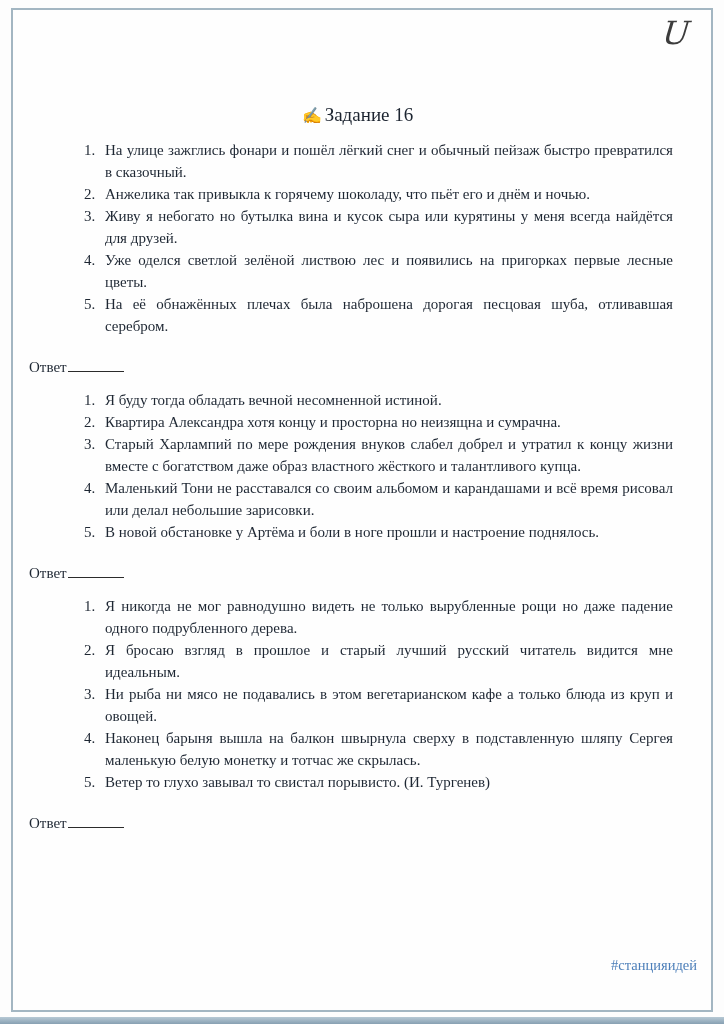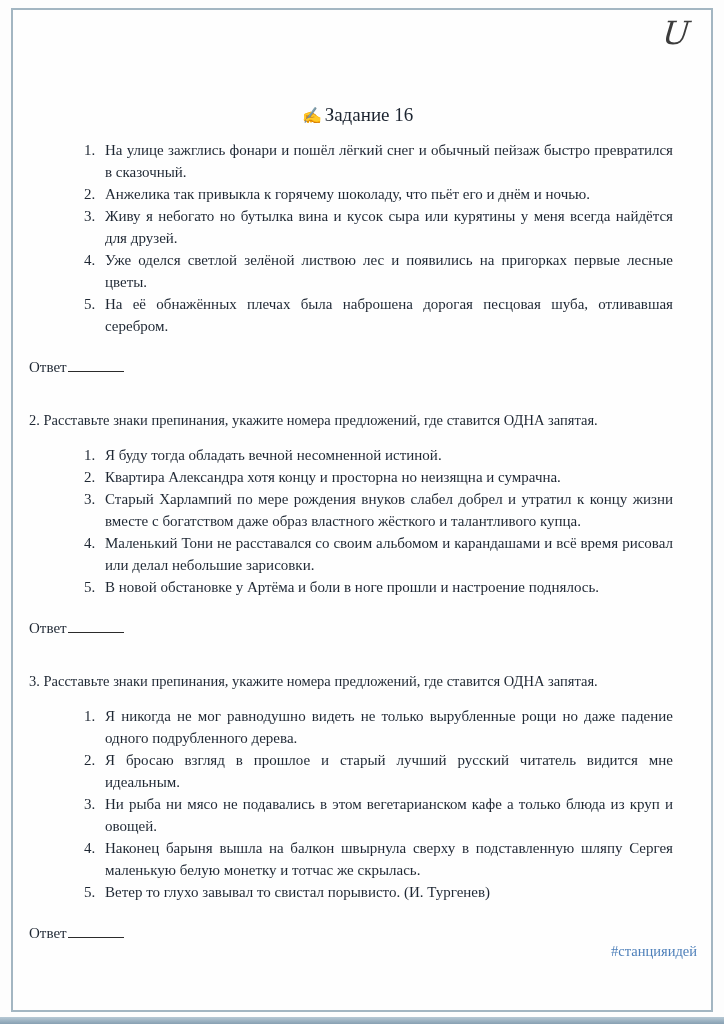--- a/index.html
+++ b/index.html
@@ -74,21 +74,21 @@
   }
   .answer-blank{
     display:inline-block;
     width:56px;
     height:13px;
     border-bottom:1.6px solid #2b2b2b;
     margin-left:1px;
   }
   .hashtag{
     position:absolute;
-    right:27px;bottom:64px;
+    right:27px;bottom:50px;
     font-size:14.5px;
     color:#4d7fb9;
   }
 </style>
 </head>
 <body>
 
 <div class="page">
   <div class="frame"></div>
 
@@ -104,33 +104,31 @@
       <li>На улице зажглись фонари и пошёл лёгкий снег и обычный пейзаж быстро превратился в сказочный.</li>
       <li>Анжелика так привыкла к горячему шоколаду, что пьёт его и днём и ночью.</li>
       <li>Живу я небогато но бутылка вина и кусок сыра или курятины у меня всегда найдётся для друзей.</li>
       <li>Уже оделся светлой зелёной листвою лес и появились на пригорках первые лесные цветы.</li>
       <li>На её обнажённых плечах была наброшена дорогая песцовая шуба, отливавшая серебром.</li>
     </ol>
     <div class="answer-row">
       <span>Ответ</span><span class="answer-blank"></span>
     </div>
 
-    <p class="instruction">2. Расставьте знаки препинания, укажите номера предложений, где ставится ОДНА запятая.</p>
     <ol class="sentences">
       <li>Я буду тогда обладать вечной несомненной истиной.</li>
       <li>Квартира Александра хотя концу и просторна но неизящна и сумрачна.</li>
       <li>Старый Харлампий по мере рождения внуков слабел добрел и утратил к концу жизни вместе с богатством даже образ властного жёсткого и талантливого купца.</li>
       <li>Маленький Тони не расставался со своим альбомом и карандашами и всё время рисовал или делал небольшие зарисовки.</li>
       <li>В новой обстановке у Артёма и боли в ноге прошли и настроение поднялось.</li>
     </ol>
     <div class="answer-row">
       <span>Ответ</span><span class="answer-blank"></span>
     </div>
 
-    <p class="instruction">3. Расставьте знаки препинания, укажите номера предложений, где ставится ОДНА запятая.</p>
     <ol class="sentences">
       <li>Я никогда не мог равнодушно видеть не только вырубленные рощи но даже падение одного подрубленного дерева.</li>
       <li>Я бросаю взгляд в прошлое и старый лучший русский читатель видится мне идеальным.</li>
       <li>Ни рыба ни мясо не подавались в этом вегетарианском кафе а только блюда из круп и овощей.</li>
       <li>Наконец барыня вышла на балкон швырнула сверху в подставленную шляпу Сергея маленькую белую монетку и тотчас же скрылась.</li>
       <li>Ветер то глухо завывал то свистал порывисто. (И. Тургенев)</li>
     </ol>
     <div class="answer-row">
       <span>Ответ</span><span class="answer-blank"></span>
     </div>

